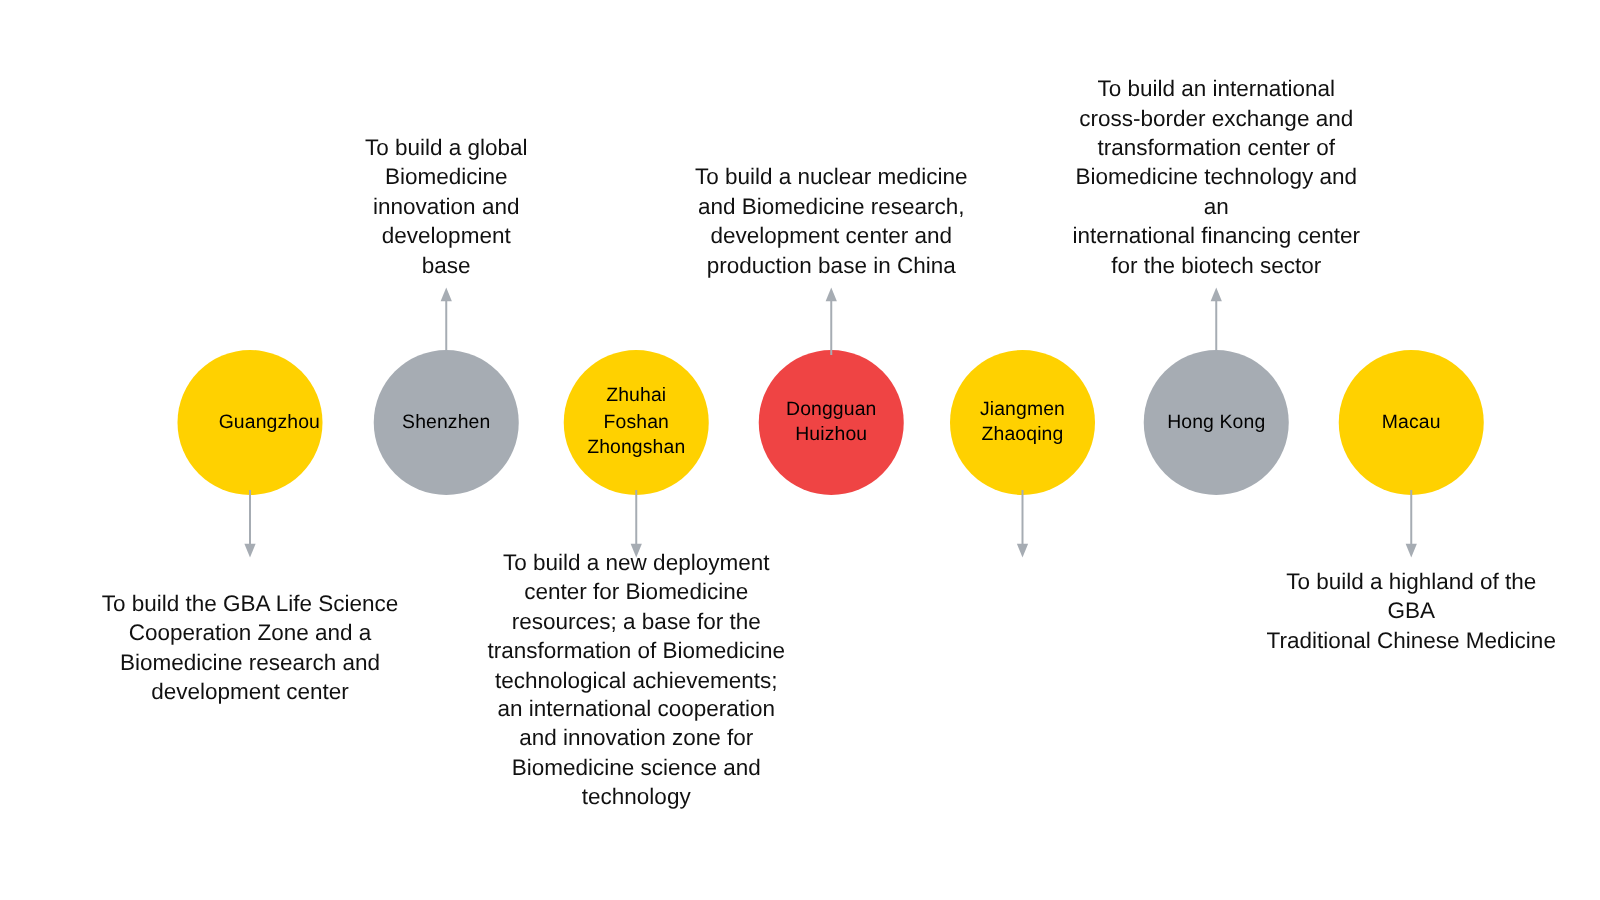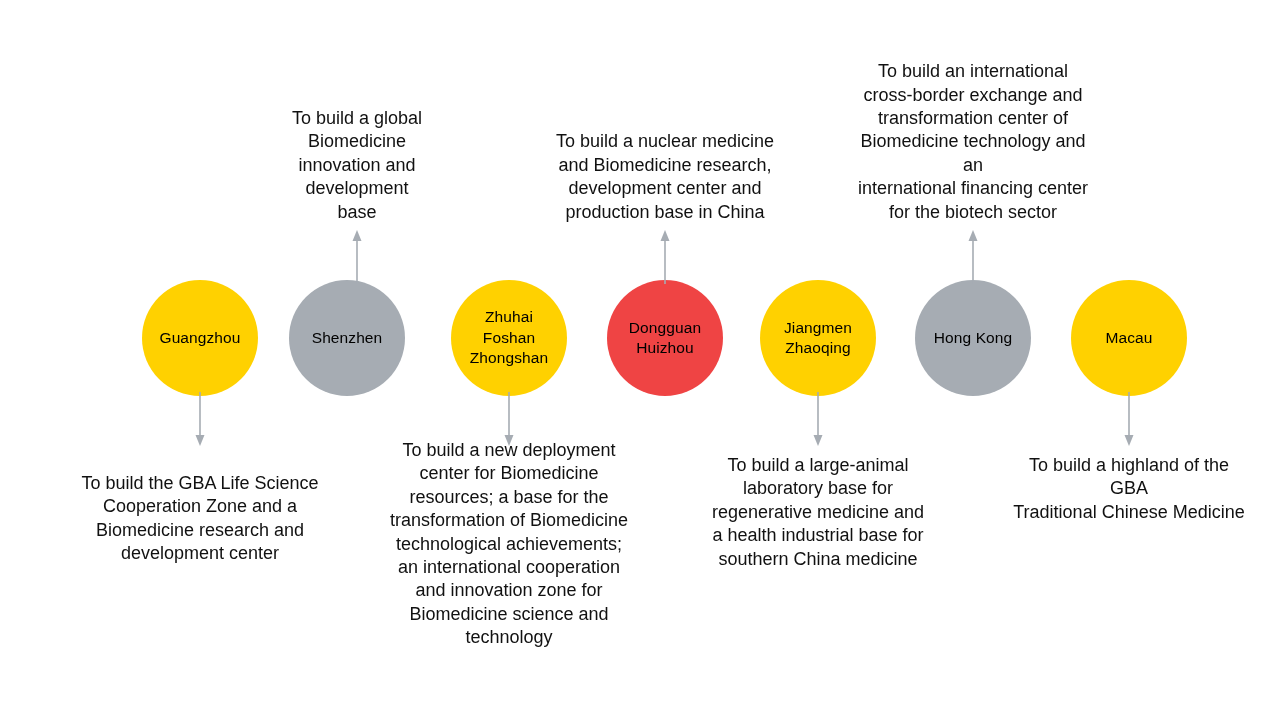--- a/index.html
+++ b/index.html
@@ -63,34 +63,34 @@
     color: #111111;
     white-space: pre-line;
   }
   .caption-above { }
   .caption-below { }
 </style>
 </head>
 <body>
 
 <div id="diagram">
-    <div class="node" style="left: 142px; top: 280px; background: rgb(255, 209, 0);">
+    <div class="node" style="left: 142px; top: 280px; background: rgb(255, 209, 0); justify-content: flex-end;">
       <div class="node-label">Guangzhou</div>
     </div>
     <div class="connector" style="left: 193px; top: 392px;">
       <svg width="14" height="54">
         <line x1="7" x2="7" stroke="#A6ACB3" stroke-width="1.6" y1="0" y2="46"></line>
         <polygon fill="#A6ACB3" points="7,54 11.5,43 2.5,43"></polygon>
       </svg>
     </div>
     <div class="caption caption-below" style="width: 240px; left: 80px; top: 472px;">To build the GBA Life Science
 Cooperation Zone and a
 Biomedicine research and
 development center</div>
-    <div class="node" style="left: 289px; top: 280px; background: rgb(166, 172, 179);">
+    <div class="node" style="left: 299px; top: 280px; background: rgb(166, 172, 179);">
       <div class="node-label">Shenzhen</div>
     </div>
     <div class="connector" style="left: 350px; top: 230px;">
       <svg width="14" height="54">
         <line x1="7" x2="7" stroke="#A6ACB3" stroke-width="1.6" y1="54" y2="8"></line>
         <polygon fill="#A6ACB3" points="7,0 11.5,11 2.5,11"></polygon>
       </svg>
     </div>
     <div class="caption caption-above" style="width: 240px; left: 237px; bottom: 496px;">To build a global
 Biomedicine
@@ -134,25 +134,20 @@
     <div class="node" style="left: 760px; top: 280px; background: rgb(255, 209, 0);">
       <div class="node-label">Jiangmen
 Zhaoqing</div>
     </div>
     <div class="connector" style="left: 811px; top: 392px;">
       <svg width="14" height="54">
         <line x1="7" x2="7" stroke="#A6ACB3" stroke-width="1.6" y1="0" y2="46"></line>
         <polygon fill="#A6ACB3" points="7,54 11.5,43 2.5,43"></polygon>
       </svg>
     </div>
-    <div class="caption caption-below" style="width: 240px; left: 698px; top: 454px;">To build a large-animal
-laboratory base for
-regenerative medicine and
-a health industrial base for
-southern China medicine</div>
     <div class="node" style="left: 915px; top: 280px; background: rgb(166, 172, 179); text-align: right;">
       <div class="node-label">Hong Kong</div>
     </div>
     <div class="connector" style="left: 966px; top: 230px;">
       <svg width="14" height="54">
         <line x1="7" x2="7" stroke="#A6ACB3" stroke-width="1.6" y1="54" y2="8"></line>
         <polygon fill="#A6ACB3" points="7,0 11.5,11 2.5,11"></polygon>
       </svg>
     </div>
     <div class="caption caption-above" style="width: 240px; left: 853px; bottom: 496px;">To build an international

